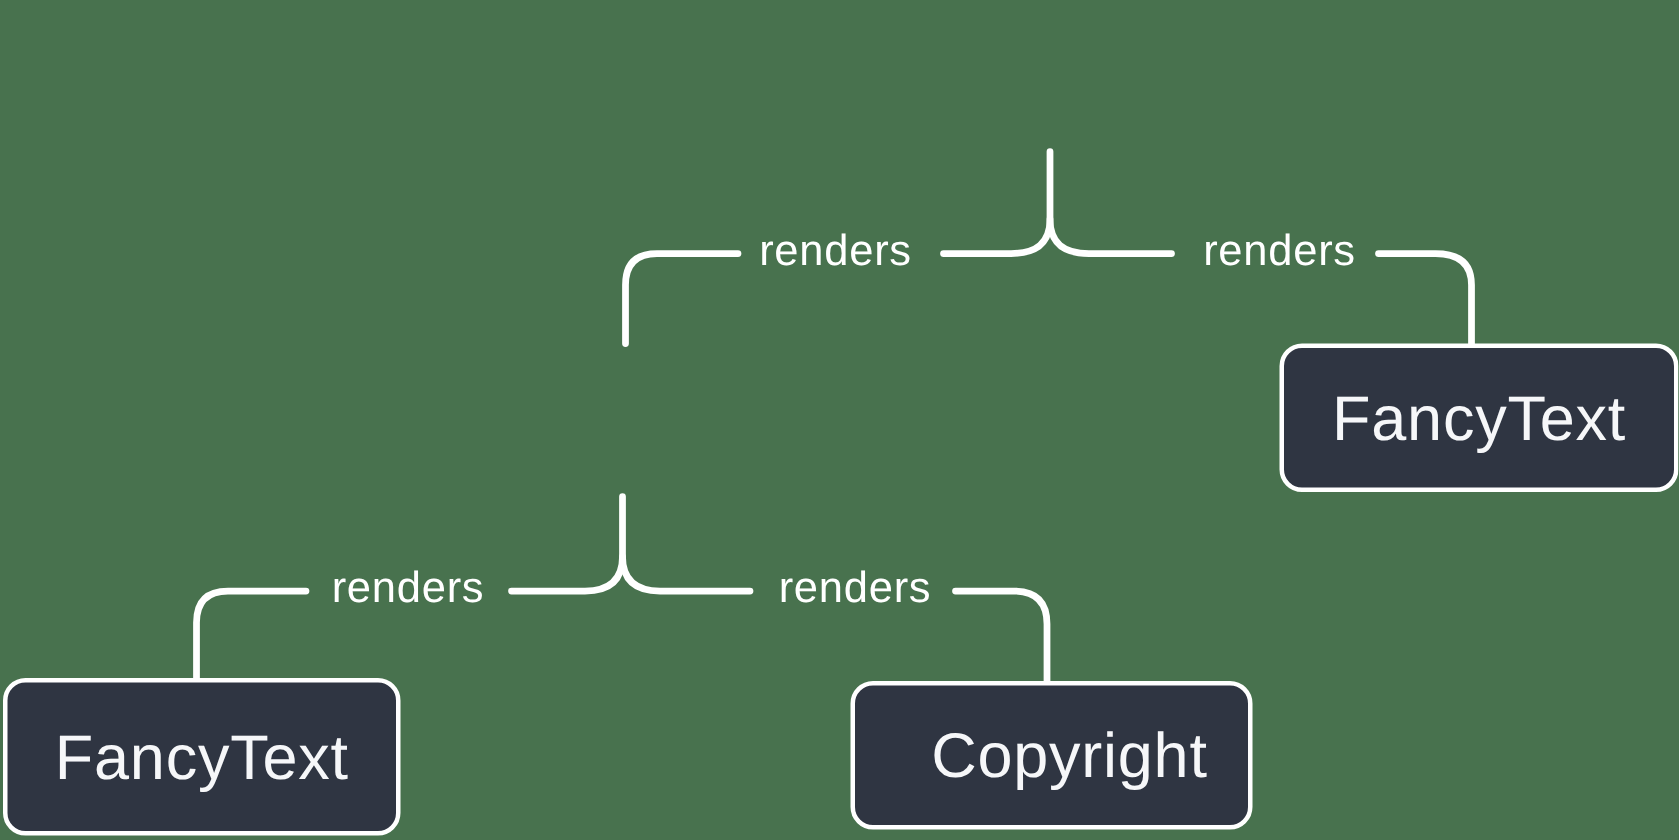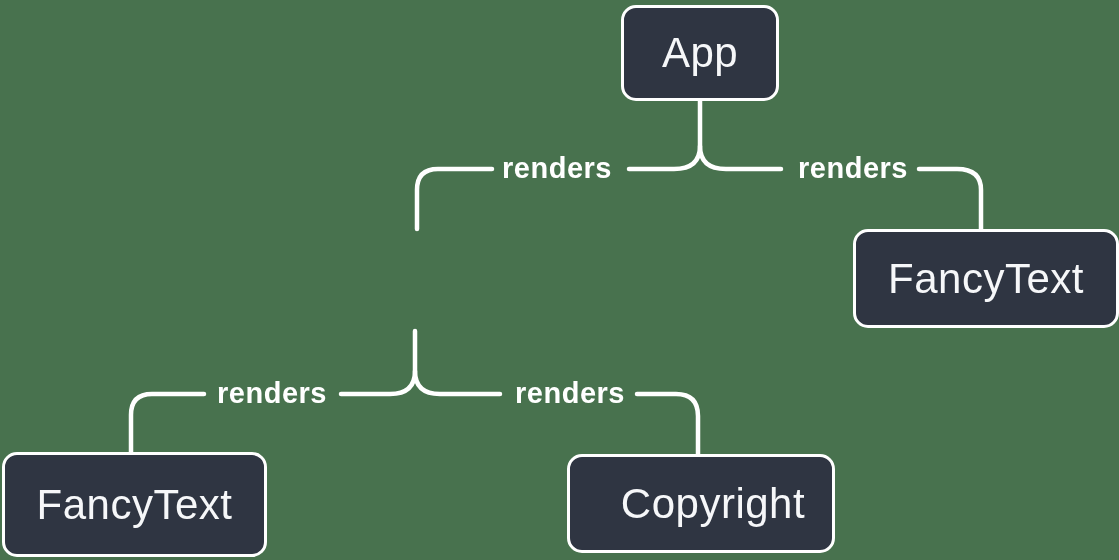--- a/index.html
+++ b/index.html
@@ -49,21 +49,21 @@
   .node-app           { left: 621px; top: 5px;   width: 158px; height: 96px;  }
   .node-inspiration   { left: 196px; top: 227px; width: 462px; height: 103px; }
   .node-fancy-right   { left: 853px; top: 229px; width: 266px; height: 99px;  }
   .node-fancy-left    { left: 2px;   top: 452px; width: 265px; height: 105px; }
   .node-copyright     { left: 567px; top: 454px; width: 268px; height: 99px; padding-left: 24px;  }
   .edge-label {
     position: absolute;
     transform: translate(-50%, -50%);
     color: var(--label-text, #FFFFFF);
     font-size: 29px;
-    font-weight: 700;
+    font-weight: 400;
     letter-spacing: 0.5px;
     white-space: nowrap;
   }
   .edge-label-1 { left: 557px; top: 168px; }
   .edge-label-2 { left: 853px; top: 168px; }
   .edge-label-3 { left: 272px; top: 393px; }
   .edge-label-4 { left: 570px; top: 393px; }
 </style>
 </head>
 <body>
@@ -76,21 +76,20 @@
     <path d="M700 146 C700 162 709 169 726 169 H781"></path>
     <path d="M492 169 H438 Q417 169 417 190 V229"></path>
     <path d="M919 169 H957 Q981 169 981 190 V231"></path>
 
     <path d="M415 331 V371 C415 387 406 394 390 394 H341"></path>
     <path d="M415 371 C415 387 424 394 440 394 H500"></path>
     <path d="M204 394 H152 Q131 394 131 415 V454"></path>
     <path d="M637 394 H676 Q698 394 698 416 V456"></path>
   </svg>
 
-  <div class="node node-app">App</div>
 
 
   <div class="node node-fancy-right">FancyText</div>
 
   <div class="node node-fancy-left">FancyText</div>
 
   <div class="node node-copyright">Copyright</div>
 
   <span class="edge-label edge-label-1">renders</span>
 

